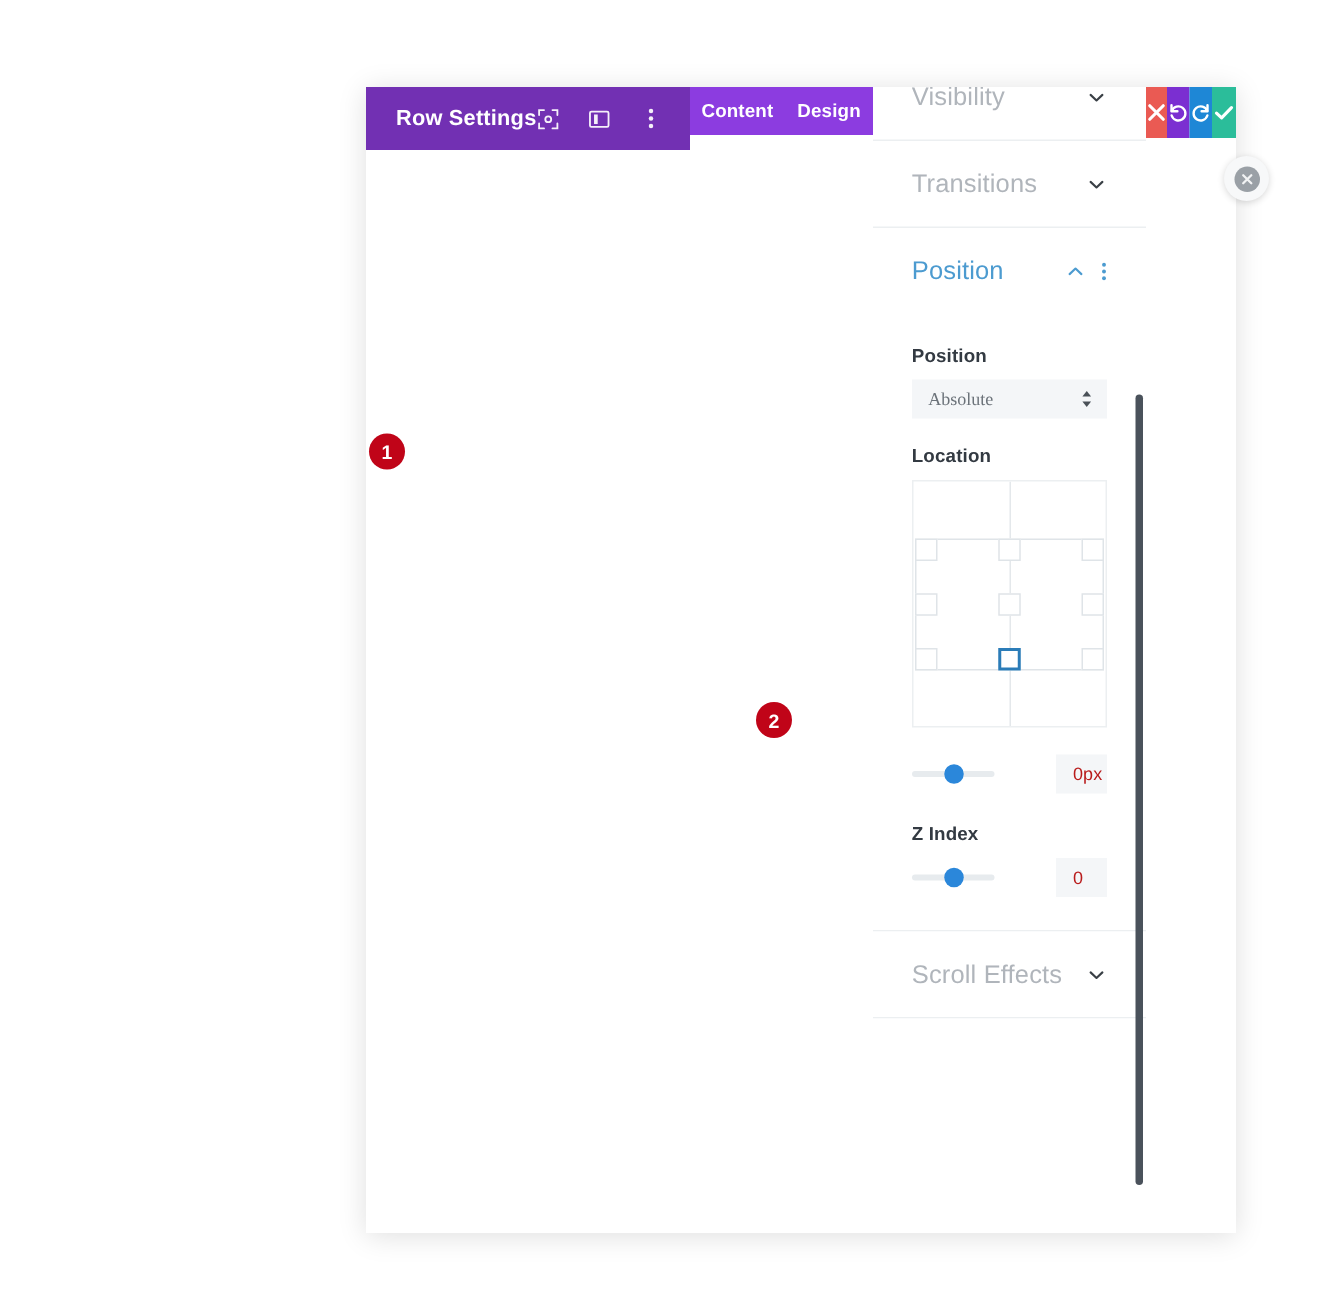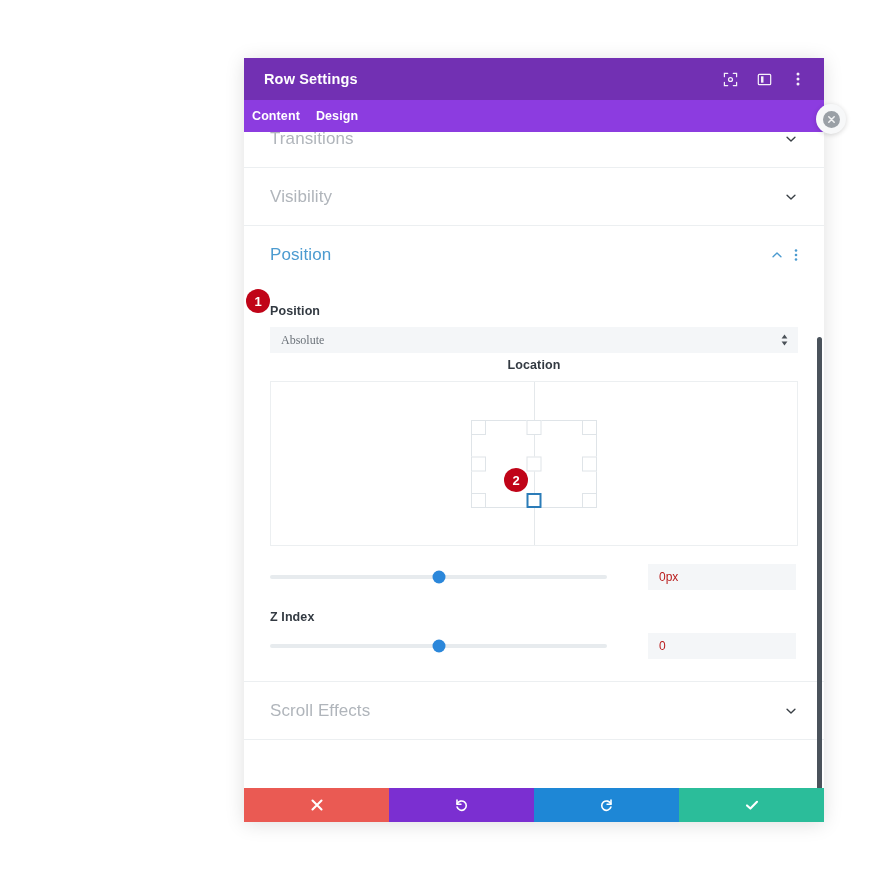--- a/index.html
+++ b/index.html
@@ -23,21 +23,21 @@
   .panel {
     position: absolute;
     left: 244px;
     top: 58px;
     width: 580px;
     height: 764px;
     background: #ffffff;
     box-shadow: 0 2px 18px rgba(0,0,0,0.13);
     overflow: hidden;
     display: flex;
-    flex-direction: column;
+    flex-direction: row;
   }
 
   
   .panel-header {
     height: 42px;
     background: #7230b3;
     display: flex;
     align-items: center;
     padding: 0 18px 0 20px;
     flex: none;
@@ -357,30 +357,30 @@
 
     <div class="tabbar">
       <div class="tab">Content</div>
       <div class="tab">Design</div>
     </div>
 
     <div class="panel-body">
       <div class="scroll-inner">
 
         <div class="toggle-row">
-          <div class="tg-title">Transitions</div>
+          <div class="tg-title">Visibility</div>
           <div class="tg-icons">
             <svg class="chev" viewBox="0 0 16 16">
               <path d="M3.5 6 L8 10.3 L12.5 6" fill="none" stroke="#3a4046" stroke-width="1.6" stroke-linecap="round" stroke-linejoin="round"></path>
             </svg>
           </div>
         </div>
 
         <div class="toggle-row">
-          <div class="tg-title">Visibility</div>
+          <div class="tg-title">Transitions</div>
           <div class="tg-icons">
             <svg class="chev" viewBox="0 0 16 16">
               <path d="M3.5 6 L8 10.3 L12.5 6" fill="none" stroke="#3a4046" stroke-width="1.6" stroke-linecap="round" stroke-linejoin="round"></path>
             </svg>
           </div>
         </div>
 
         <div class="toggle-row open teal" style="border-bottom:none;">
           <div class="tg-title">Position</div>
           <div class="tg-icons">
@@ -403,21 +403,21 @@
               <div class="select-value">Absolute</div>
               <div class="select-arrows">
                 <svg width="9" height="14" viewBox="0 0 9 14">
                   <path d="M4.5 1.6 L7.4 5.4 L1.6 5.4 Z" fill="#4a5158"></path>
                   <path d="M4.5 12.4 L7.4 8.6 L1.6 8.6 Z" fill="#4a5158"></path>
                 </svg>
               </div>
             </div>
           </div>
 
-          <div class="field" style="margin-top:5px;text-align:center;">
+          <div class="field" style="margin-top:18px;">
             <div class="field-label">Location</div>
             <div class="loc-box">
               <div class="loc-vline"></div>
               <div class="loc-rect">
                 <div class="anchor a-tl"></div>
                 <div class="anchor a-tc"></div>
                 <div class="anchor a-tr"></div>
                 <div class="anchor a-ml"></div>
                 <div class="anchor a-mc"></div>
                 <div class="anchor a-mr"></div>

